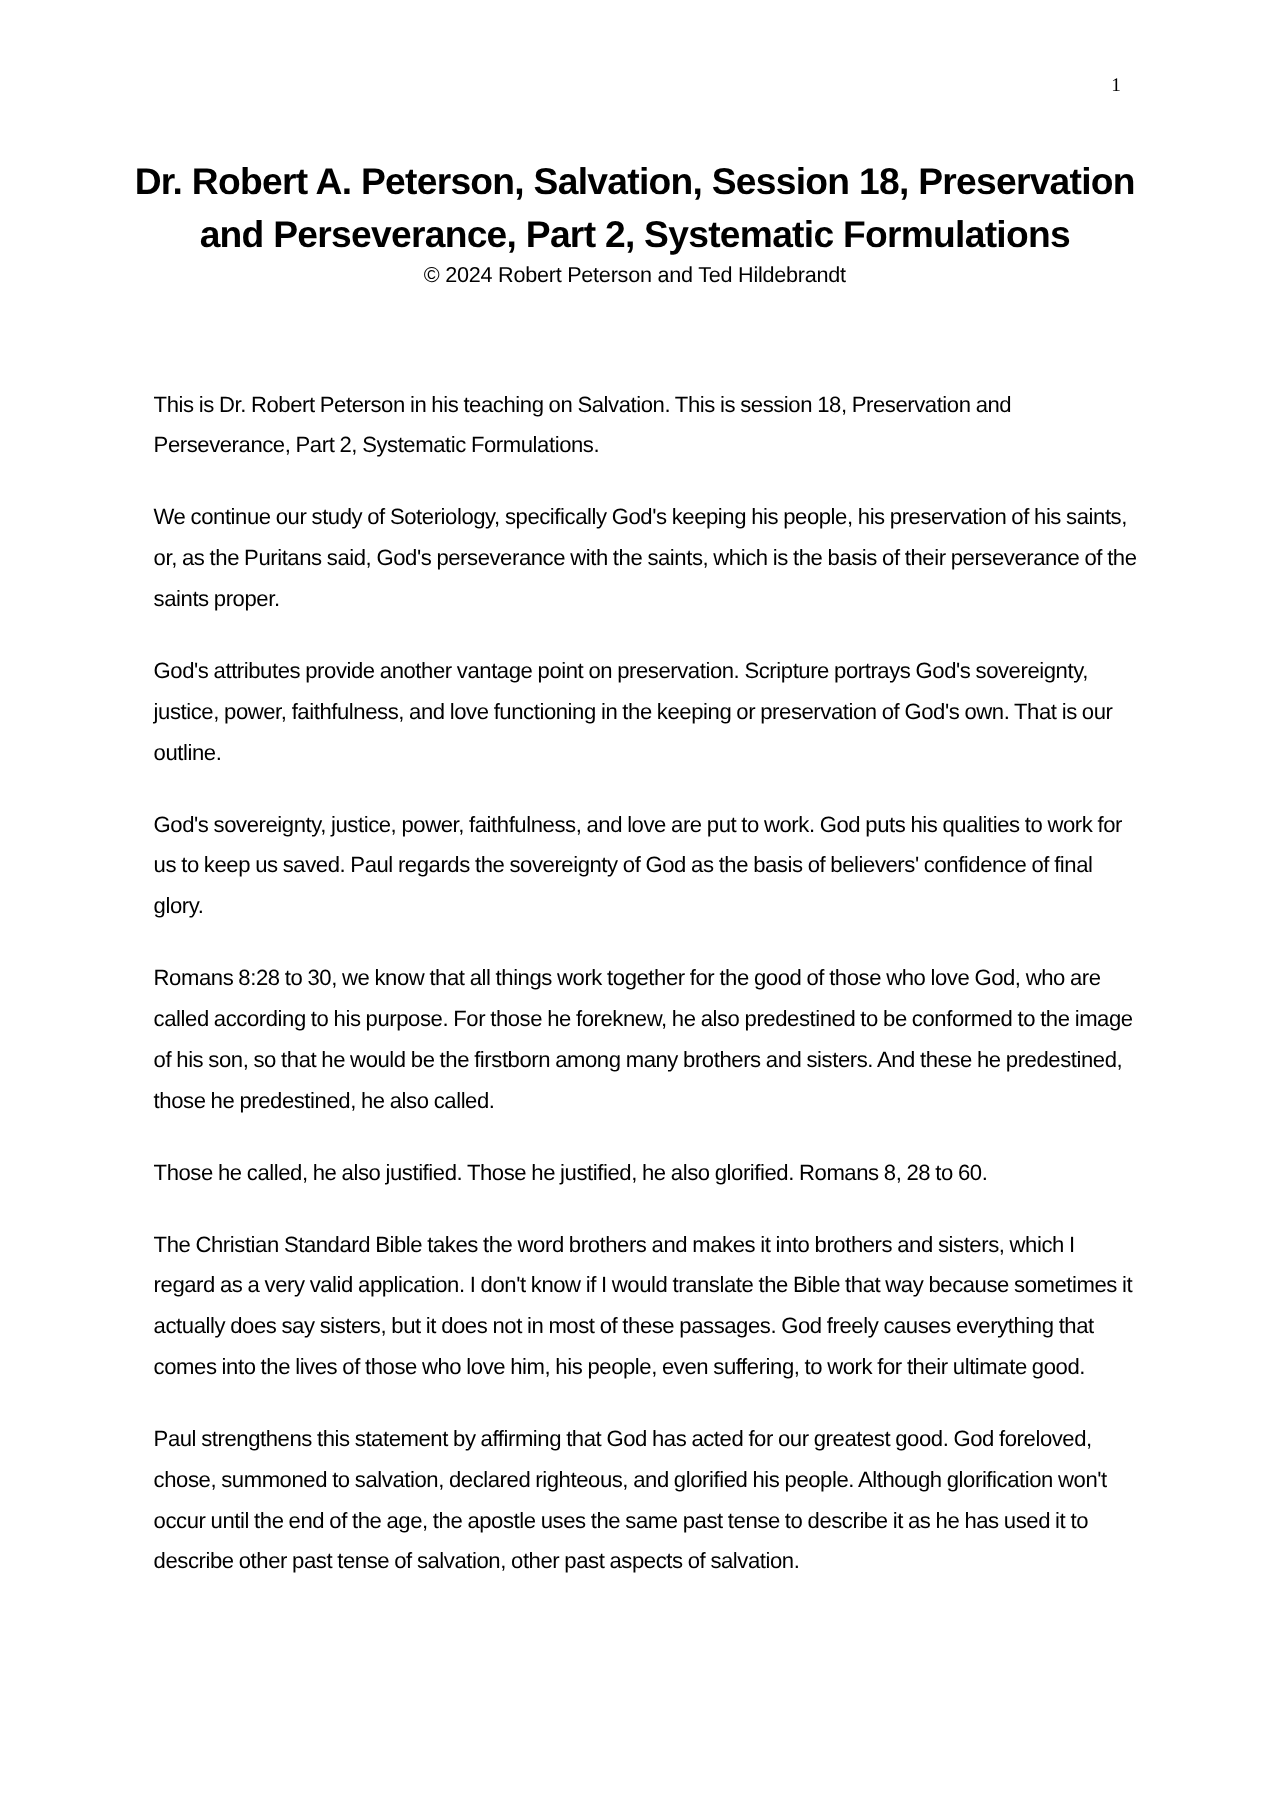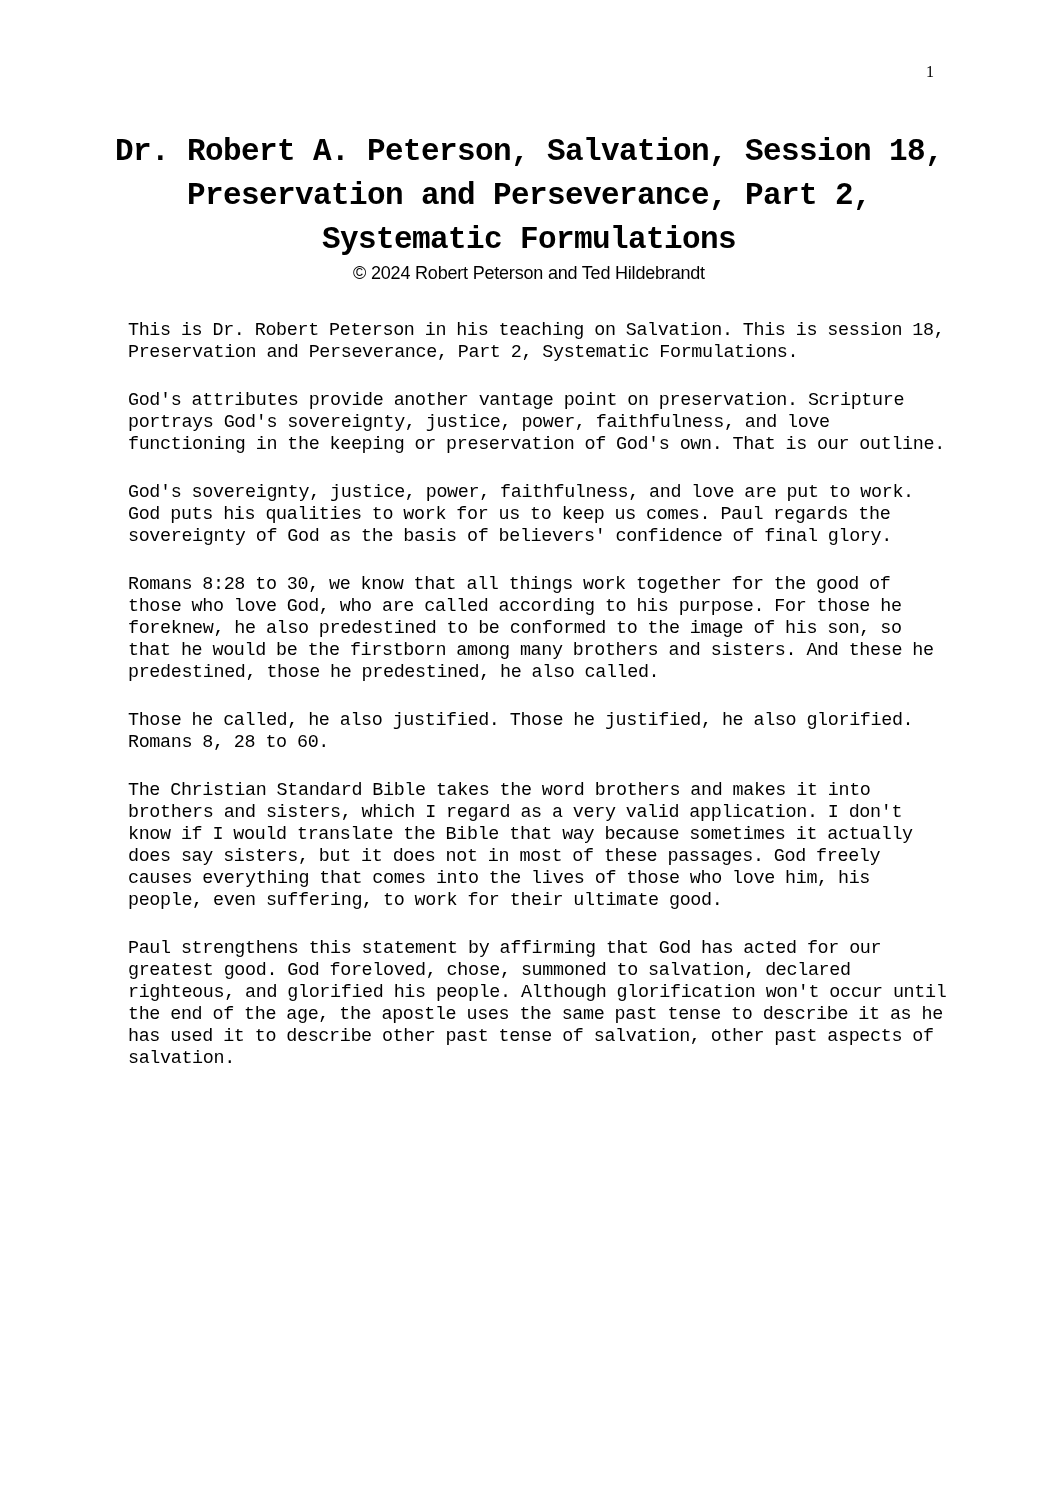--- a/index.html
+++ b/index.html
@@ -24,21 +24,21 @@
     }
     .title-block {
       position: absolute;
       top: 130px;
       left: 110px;
       width: 838px;
       text-align: center;
     }
     .title {
       margin: 0;
-      font-family: Liberation Mono, monospace;
+      font-family: Liberation Sans, sans-serif;
       font-weight: bold;
       font-size: 31px;
       line-height: 44px;
       letter-spacing: -0.6px;
     }
     .copyright {
       margin: 10px;
       font-family: "Liberation Sans", "DejaVu Sans", sans-serif;
       font-size: 18px;
       line-height: 26px;
@@ -46,38 +46,39 @@
       letter-spacing: -0.2px;
     }
     .body-text {
       position: absolute;
       top: 320px;
       left: 128px;
       width: 820px;
     }
     .para {
       margin: 0 0 26px 0;
-      font-family: Liberation Mono, monospace;
+      font-family: Liberation Sans, sans-serif;
       font-size: 18.4px;
-      line-height: 22px;
+      line-height: 34px;
       letter-spacing: -0.35px;
       word-spacing: -0.5px;
     }
   </style>
 </head>
 <body>
 
 <div class="page-number">1</div>
 
 <div class="title-block">
   <h1 class="title">Dr. Robert A. Peterson, Salvation, Session 18, Preservation and Perseverance, Part 2, Systematic Formulations</h1>
   <p class="copyright">© 2024 Robert Peterson and Ted Hildebrandt</p>
 </div>
 
 <div class="body-text">
   <p class="para">This is Dr. Robert Peterson in his teaching on Salvation. This is session 18, Preservation and Perseverance, Part 2, Systematic Formulations.</p>
+  <p class="para">We continue our study of Soteriology, specifically God's keeping his people, his preservation of his saints, or, as the Puritans said, God's perseverance with the saints, which is the basis of their perseverance of the saints proper.</p>
   <p class="para">God's attributes provide another vantage point on preservation. Scripture portrays God's sovereignty, justice, power, faithfulness, and love functioning in the keeping or preservation of God's own. That is our outline.</p>
-  <p class="para">God's sovereignty, justice, power, faithfulness, and love are put to work. God puts his qualities to work for us to keep us comes. Paul regards the sovereignty of God as the basis of believers' confidence of final glory.</p>
+  <p class="para">God's sovereignty, justice, power, faithfulness, and love are put to work. God puts his qualities to work for us to keep us saved. Paul regards the sovereignty of God as the basis of believers' confidence of final glory.</p>
   <p class="para">Romans 8:28 to 30, we know that all things work together for the good of those who love God, who are called according to his purpose. For those he foreknew, he also predestined to be conformed to the image of his son, so that he would be the firstborn among many brothers and sisters. And these he predestined, those he predestined, he also called.</p>
   <p class="para">Those he called, he also justified. Those he justified, he also glorified. Romans 8, 28 to 60.</p>
   <p class="para">The Christian Standard Bible takes the word brothers and makes it into brothers and sisters, which I regard as a very valid application. I don't know if I would translate the Bible that way because sometimes it actually does say sisters, but it does not in most of these passages. God freely causes everything that comes into the lives of those who love him, his people, even suffering, to work for their ultimate good.</p>
   <p class="para">Paul strengthens this statement by affirming that God has acted for our greatest good. God foreloved, chose, summoned to salvation, declared righteous, and glorified his people. Although glorification won't occur until the end of the age, the apostle uses the same past tense to describe it as he has used it to describe other past tense of salvation, other past aspects of salvation.</p>
 </div>
 
 </body></html>

